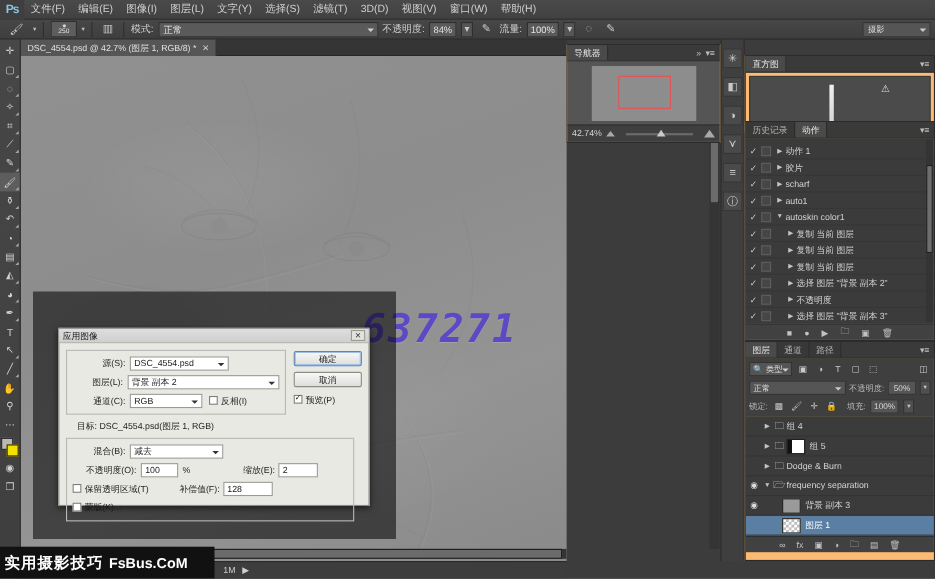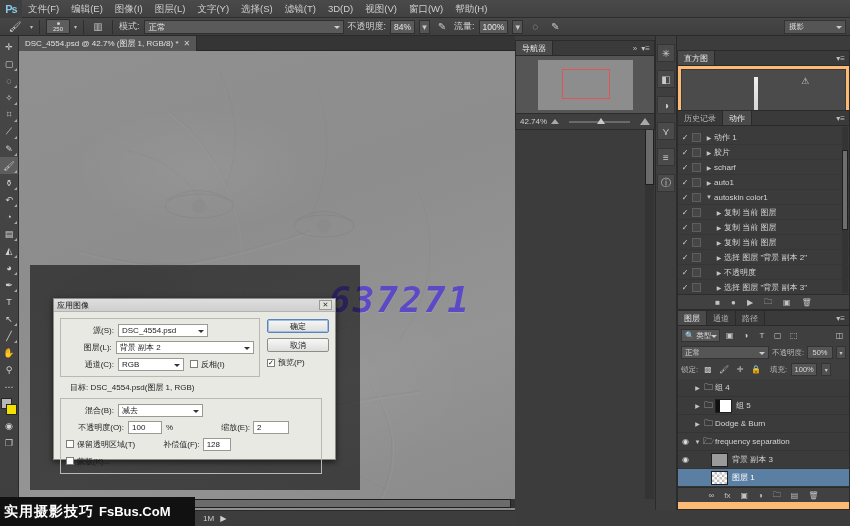--- a/index.html
+++ b/index.html
@@ -714,21 +714,21 @@
           <span style="margin-left:4px">%</span>
           <span style="margin-left:48px">缩放(E):</span>
           <div class="ftext" style="width:36px;margin-left:3px">2</div>
         </div>
         <div class="frow">
           <label class="cbx">
             <span class="box"></span>
             <span>保留透明区域(T)</span>
           </label>
           <span style="margin-left:28px">补偿值(F):</span>
-          <div class="ftext" style="width:28px;margin-left:3px">128</div>
+          <div class="ftext" style="width:45px;margin-left:3px">128</div>
         </div>
         <div class="frow" style="margin-bottom:0">
           <label class="cbx">
             <span class="box"></span>
             <span>蒙版(K)...</span>
           </label>
         </div>
       </div>
 
       <div class="btncol">

